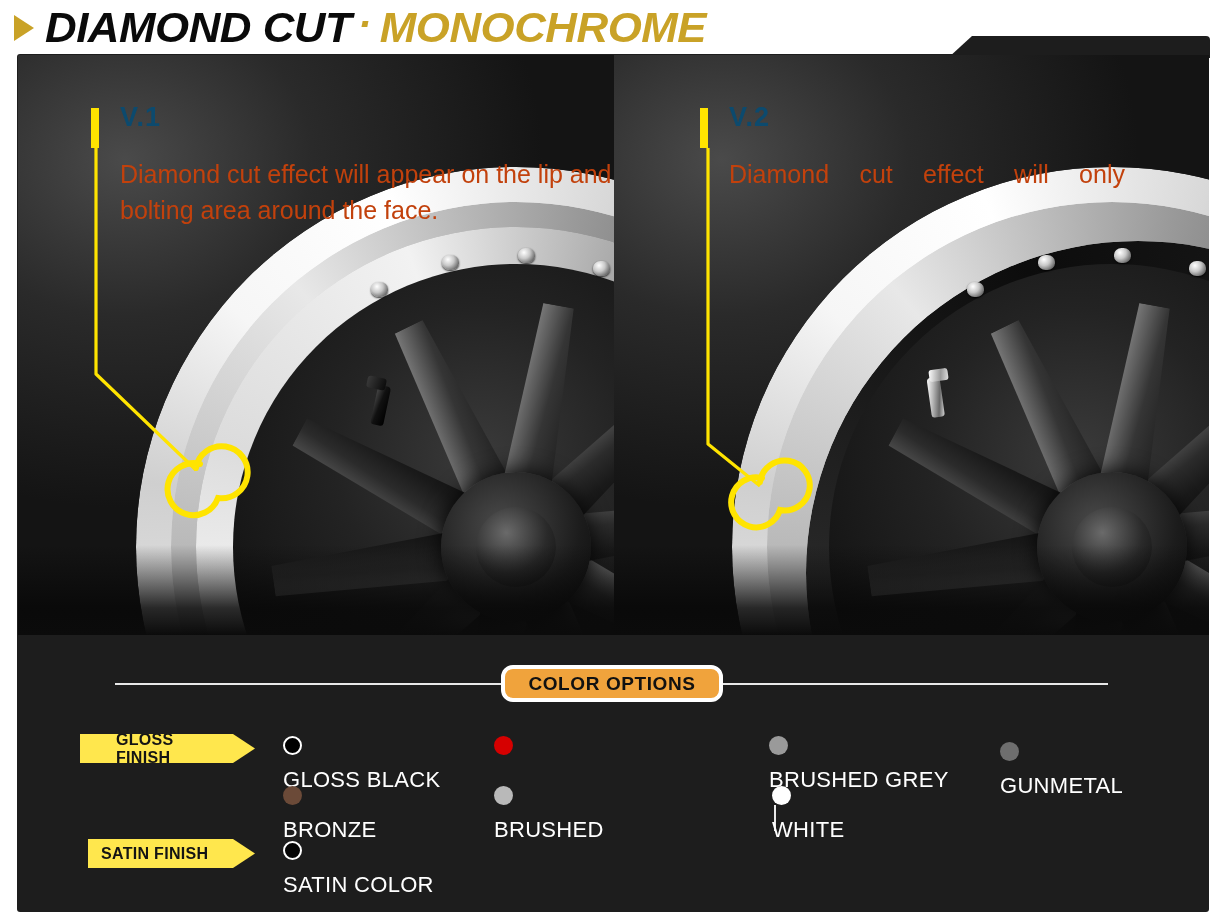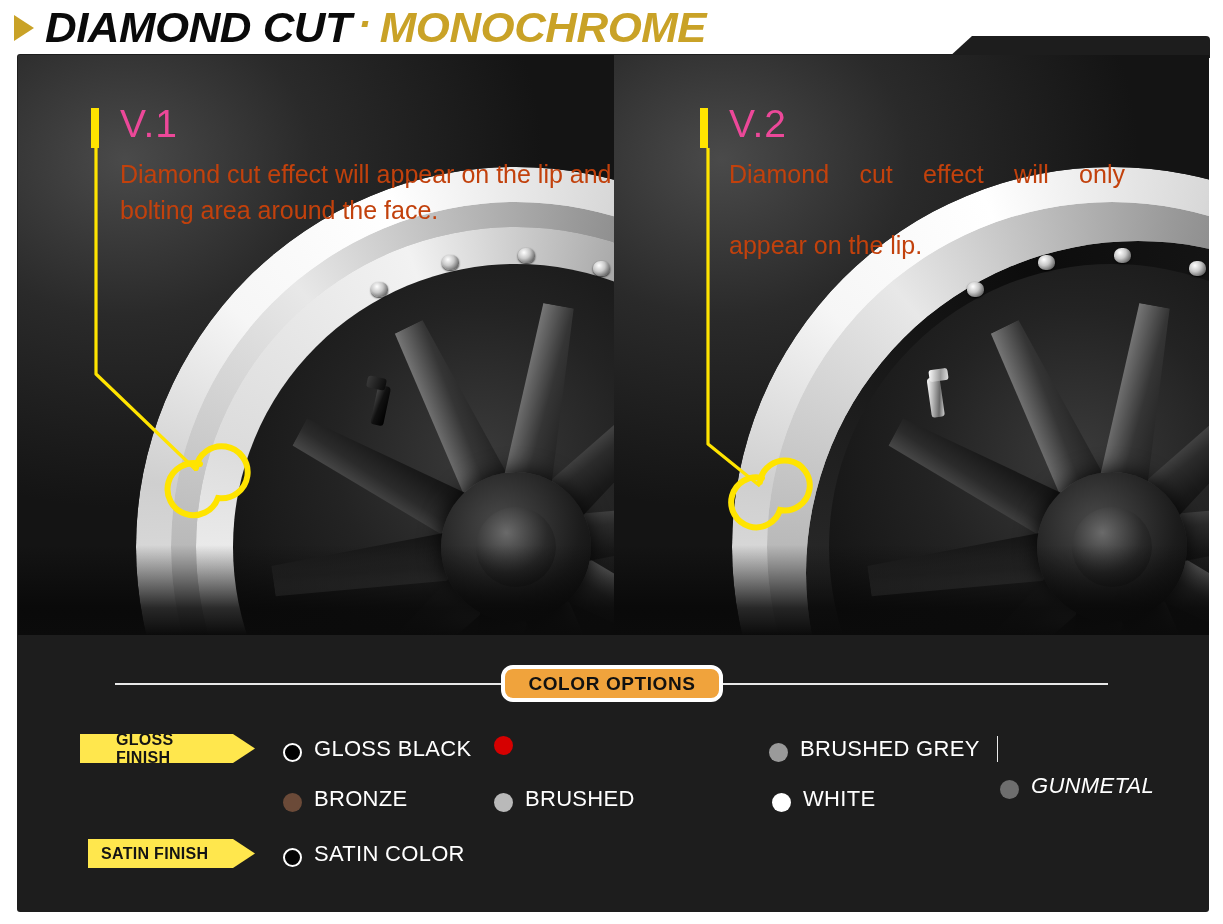--- a/index.html
+++ b/index.html
@@ -55,21 +55,21 @@
   }
 
   
   .callout{ position:absolute; }
   .callout-bar{
     position:absolute; left:0; top:4px;
     width:8px; height:40px; background:#ffe400;
   }
   .callout-version{
     position:absolute; left:29px; top:0;
-    color:#ec4899; font-size:39px; font-weight:normal;
+    color:#0c4a6e; font-size:27px; font-weight:bold;
     letter-spacing:1px; line-height:1;
   }
   .callout-body{
     position:absolute; left:29px; top:53px;
     color:#c2410c; font-size:25px; line-height:1.42;
     font-weight:400;
   }
   #callout-v1{ left:91px; top:104px; width:540px; }
   #callout-v1 .callout-body{ width:510px; }
   #callout-v2{ left:700px; top:104px; width:410px; }
@@ -261,23 +261,24 @@
     padding-left:13px; padding-right:26px;
     clip-path:polygon(0 0, calc(100% - 22px) 0, 100% 50%, calc(100% - 22px) 100%, 0 100%);
     box-sizing:border-box;
   }
   #tag-gloss{ left:80px; top:734px; width:175px;padding-left:36px; }
   #tag-satin{ left:88px; top:839px; width:167px; }
 
   
   .swatch-item{
     position:absolute;
-    display:flex; align-items:flex-end; gap:12px;
+    display:flex; align-items:flex-start; gap:12px;
     color:#ffffff; font-size:22px; letter-spacing:.3px;
     white-space:nowrap;
+    flex-direction:column;
   }
   .dot{
     width:19px; height:19px; border-radius:50%;
     flex:0 0 auto; display:block;
   }
   .dot.ring{ border:2px solid #ffffff; box-sizing:border-box; }
   .caret{
     display:inline-block; width:1.6px; height:26px;
     background:#e9e9e9; margin-left:5px; vertical-align:middle;
   }
@@ -374,21 +375,20 @@
   <div class="callout-bar"></div>
   <div class="callout-version">V.1</div>
   <div class="callout-body">Diamond cut effect will appear on the lip and bolting area around the face.</div>
 </div>
 
 <div class="callout" id="callout-v2">
   <div class="callout-bar"></div>
   <div class="callout-version">V.2</div>
   <div class="callout-body">
     <p class="j">Diamond cut effect will only</p>
-    <p>appear on the lip.</p>
   </div>
 </div>
 
 <div id="divider-left"></div>
 <div id="divider-right"></div>
 <div id="color-options-badge">
   <span>COLOR OPTIONS</span>
 </div>
 
 <div class="finish-tag" id="tag-gloss">
@@ -403,21 +403,21 @@
   <span>GLOSS BLACK</span>
 </div>
 <div class="swatch-item" style="left:494px; top:736px;">
   <span class="dot" style="background:#d60000;"></span>
 </div>
 <div class="swatch-item" style="left:769px; top:736px;">
   <span class="dot" style="background:#9a9a9a;"></span>
   <span>BRUSHED GREY</span>
   <span class="caret"></span>
 </div>
-<div class="swatch-item" style="left:1000px; top:773px;font-style:italic;">
+<div class="swatch-item" style="left:1000px; top:742px;">
   <span class="dot" style="background:#6e6e6e;"></span>
   <span>GUNMETAL</span>
 </div>
 
 <div class="swatch-item" style="left:283px; top:786px;">
   <span class="dot" style="background:#6b4a38;"></span>
   <span>BRONZE</span>
 </div>
 <div class="swatch-item" style="left:494px; top:786px;">
   <span class="dot" style="background:#b9b9b9;"></span>

